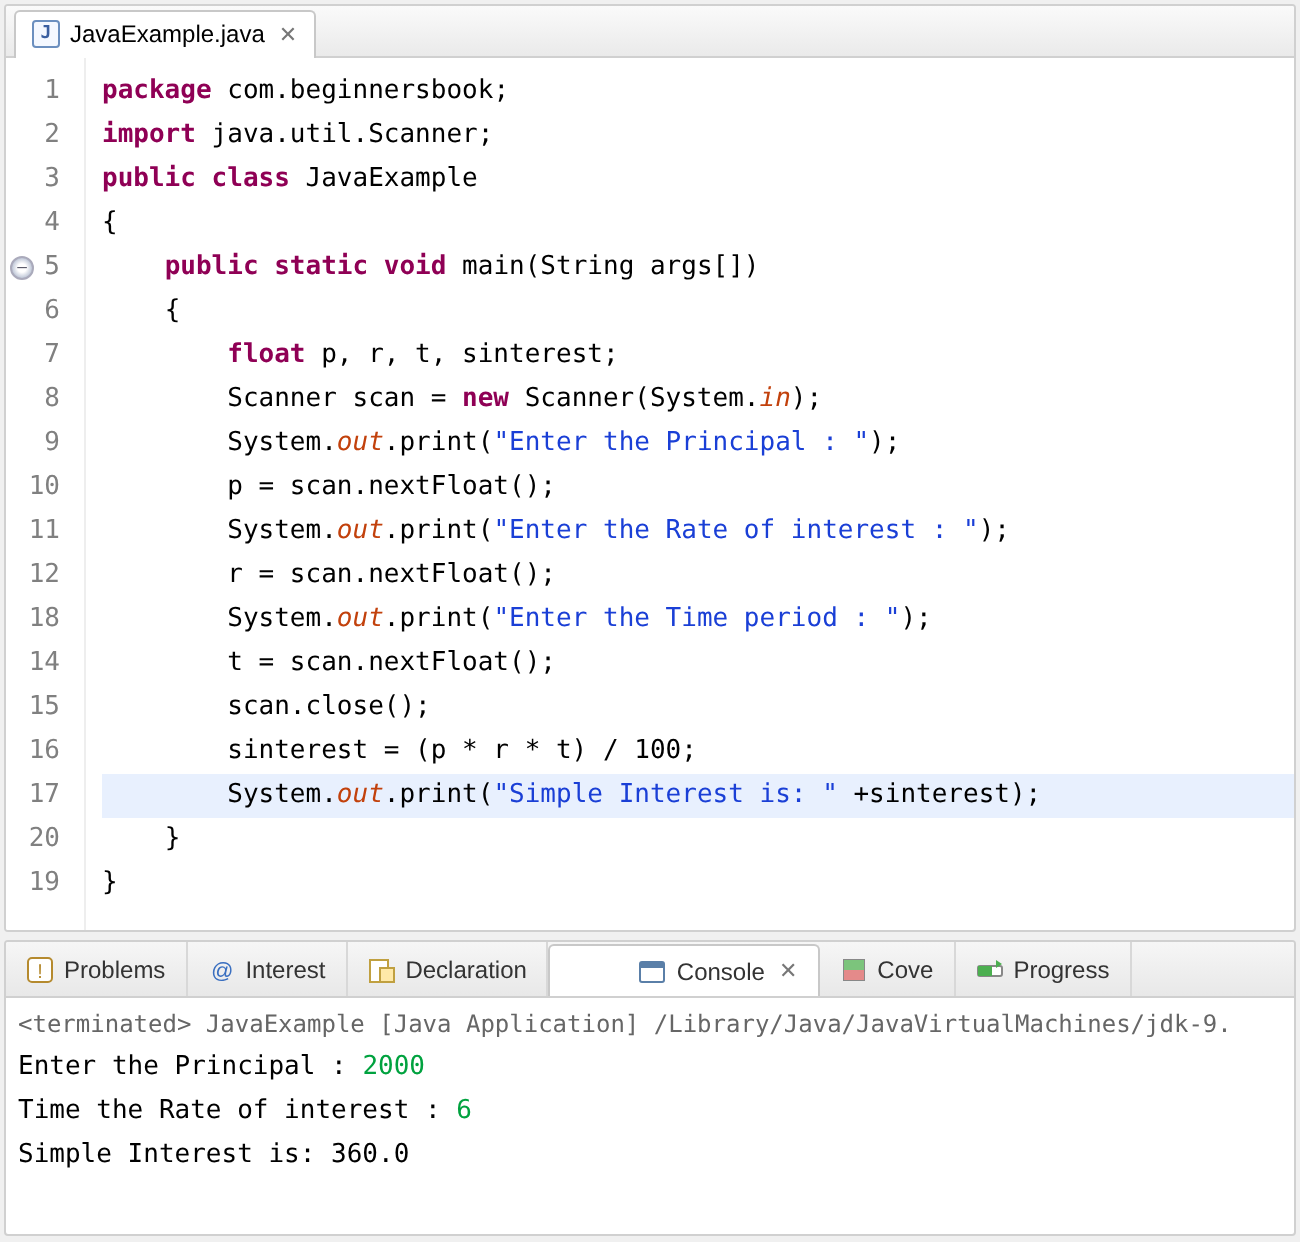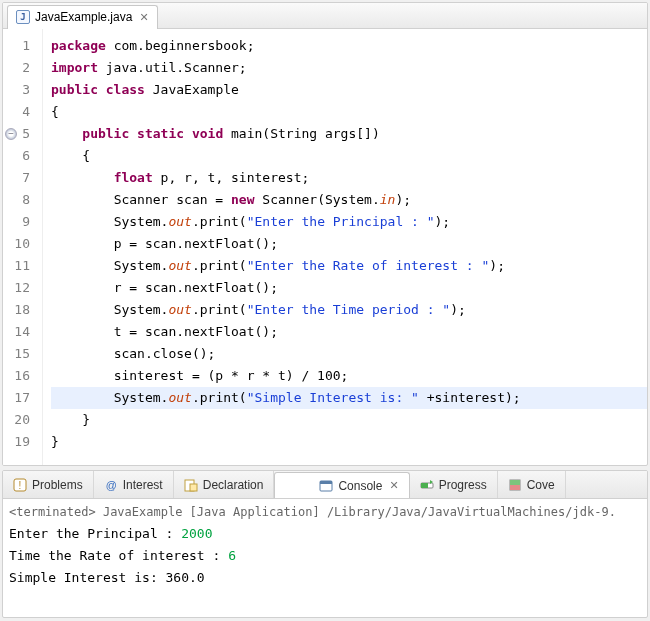--- a/index.html
+++ b/index.html
@@ -211,36 +211,36 @@
             <rect x="1" y="2" width="12" height="10" rx="1" fill="#fff" stroke="#5a7fa8"></rect>
             <rect x="1" y="2" width="12" height="3" fill="#5a7fa8"></rect>
           </svg>
         </span>
         <span>Console</span>
         <span class="closex">✕</span>
       </div>
       <div class="vtab">
         <span class="vicon">
           <svg width="14" height="14">
+            <rect x="2" y="2" width="10" height="10" fill="#fff" stroke="#888"></rect>
+            <rect x="2" y="2" width="10" height="5" fill="#7cc47c"></rect>
+            <rect x="2" y="7" width="10" height="5" fill="#e48a8a"></rect>
+          </svg>
+        </span>
+        <span>Cove</span>
+      </div>
+      <div class="vtab">
+        <span class="vicon">
+          <svg width="14" height="14">
             <rect x="1" y="5" width="12" height="5" rx="1" fill="#fff" stroke="#888"></rect>
             <rect x="1" y="5" width="7" height="5" fill="#4caf50"></rect>
             <path d="M10 2 l3 2 l-3 2 z" fill="#4caf50"></path>
           </svg>
         </span>
         <span>Progress</span>
-      </div>
-      <div class="vtab">
-        <span class="vicon">
-          <svg width="14" height="14">
-            <rect x="2" y="2" width="10" height="10" fill="#fff" stroke="#888"></rect>
-            <rect x="2" y="2" width="10" height="5" fill="#7cc47c"></rect>
-            <rect x="2" y="7" width="10" height="5" fill="#e48a8a"></rect>
-          </svg>
-        </span>
-        <span>Cove</span>
       </div>
     </div>
   <div class="console-body" id="console">
       <div class="term-header">&lt;terminated&gt; JavaExample [Java Application] /Library/Java/JavaVirtualMachines/jdk-9.</div>
       <div class="term-line"><span>Enter the Principal : </span><span class="user-in">2000</span></div>
       <div class="term-line"><span>Time the Rate of interest : </span><span class="user-in">6</span></div>
       <div class="term-line"><span>Simple Interest is: 360.0</span></div>
     </div>
 </div>
 

